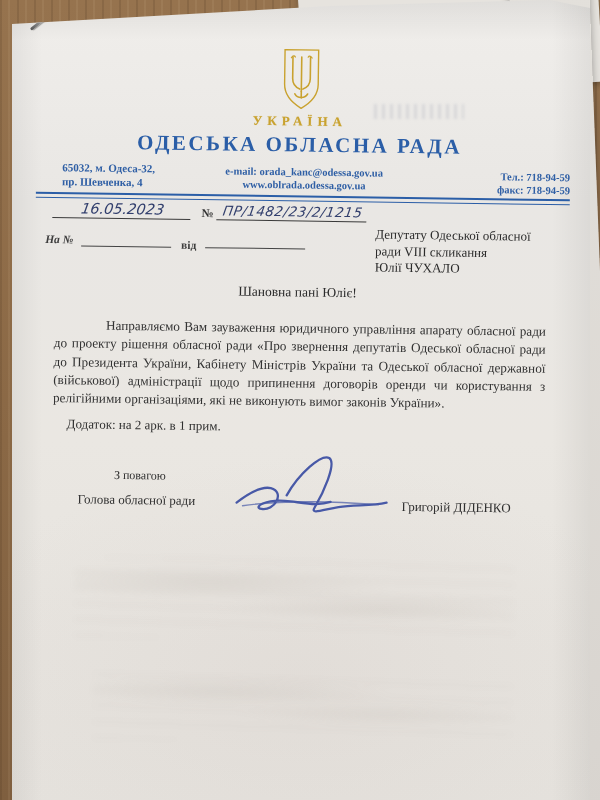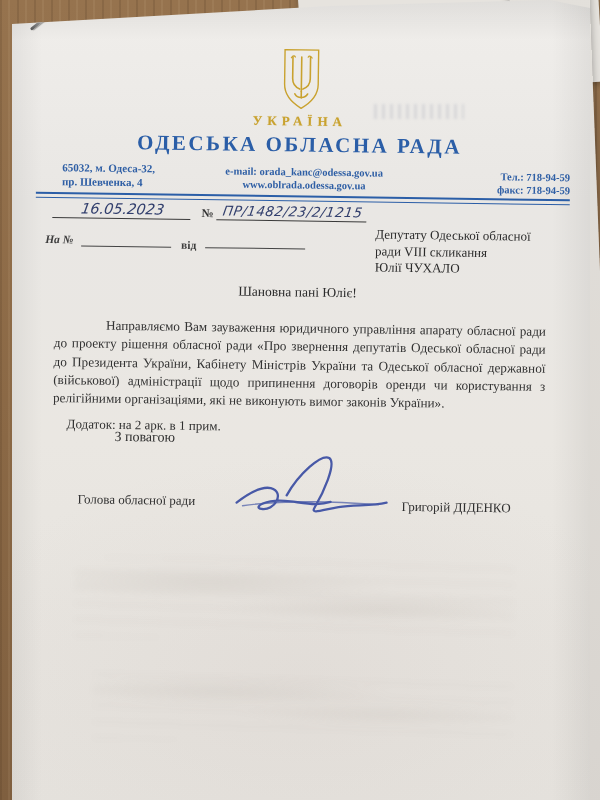--- a/index.html
+++ b/index.html
@@ -78,21 +78,21 @@
   .reply-line1{position:absolute;left:72px;top:12px;width:90px;border-bottom:1.2px solid #444;}
   .reply-from{position:absolute;left:172px;top:4px;}
   .reply-line2{position:absolute;left:196px;top:12px;width:100px;border-bottom:1.2px solid #444;}
   .recipient{position:absolute;left:366px;top:222px;width:200px;font-size:13px;line-height:16.5px;color:#2b2b2b;}
   .salutation{position:absolute;left:0;top:281px;width:578px;text-align:center;font-size:13.5px;color:#2b2b2b;}
   .body-par{
     position:absolute;left:46px;top:303px;width:492px;
     font-size:13.2px;line-height:18.2px;text-align:justify;text-indent:52px;color:#333;
   }
   .attachment{position:absolute;left:60px;top:416px;font-size:13px;color:#2f2f2f;}
-  .regards{position:absolute;left:108px;top:428px;font-size:14px;color:#2f2f2f;}
+  .regards{position:absolute;left:108px;top:467px;font-size:12px;color:#2f2f2f;}
   .signer-title{position:absolute;left:72px;top:491px;font-size:13px;color:#2f2f2f;}
   .signature{position:absolute;left:218px;top:448px;width:180px;height:72px;}
   .signer-name{position:absolute;left:396px;top:494px;font-size:13px;color:#2f2f2f;}
   .faint-stamp{
     position:absolute;left:362px;top:104px;width:90px;height:15px;
     background:repeating-linear-gradient(90deg, rgba(110,120,145,.5) 0 3px, transparent 3px 8px);
     filter:blur(1.6px);opacity:.35;
   }
   .bleed{position:absolute;pointer-events:none;filter:blur(3px);opacity:.13;
     background:

